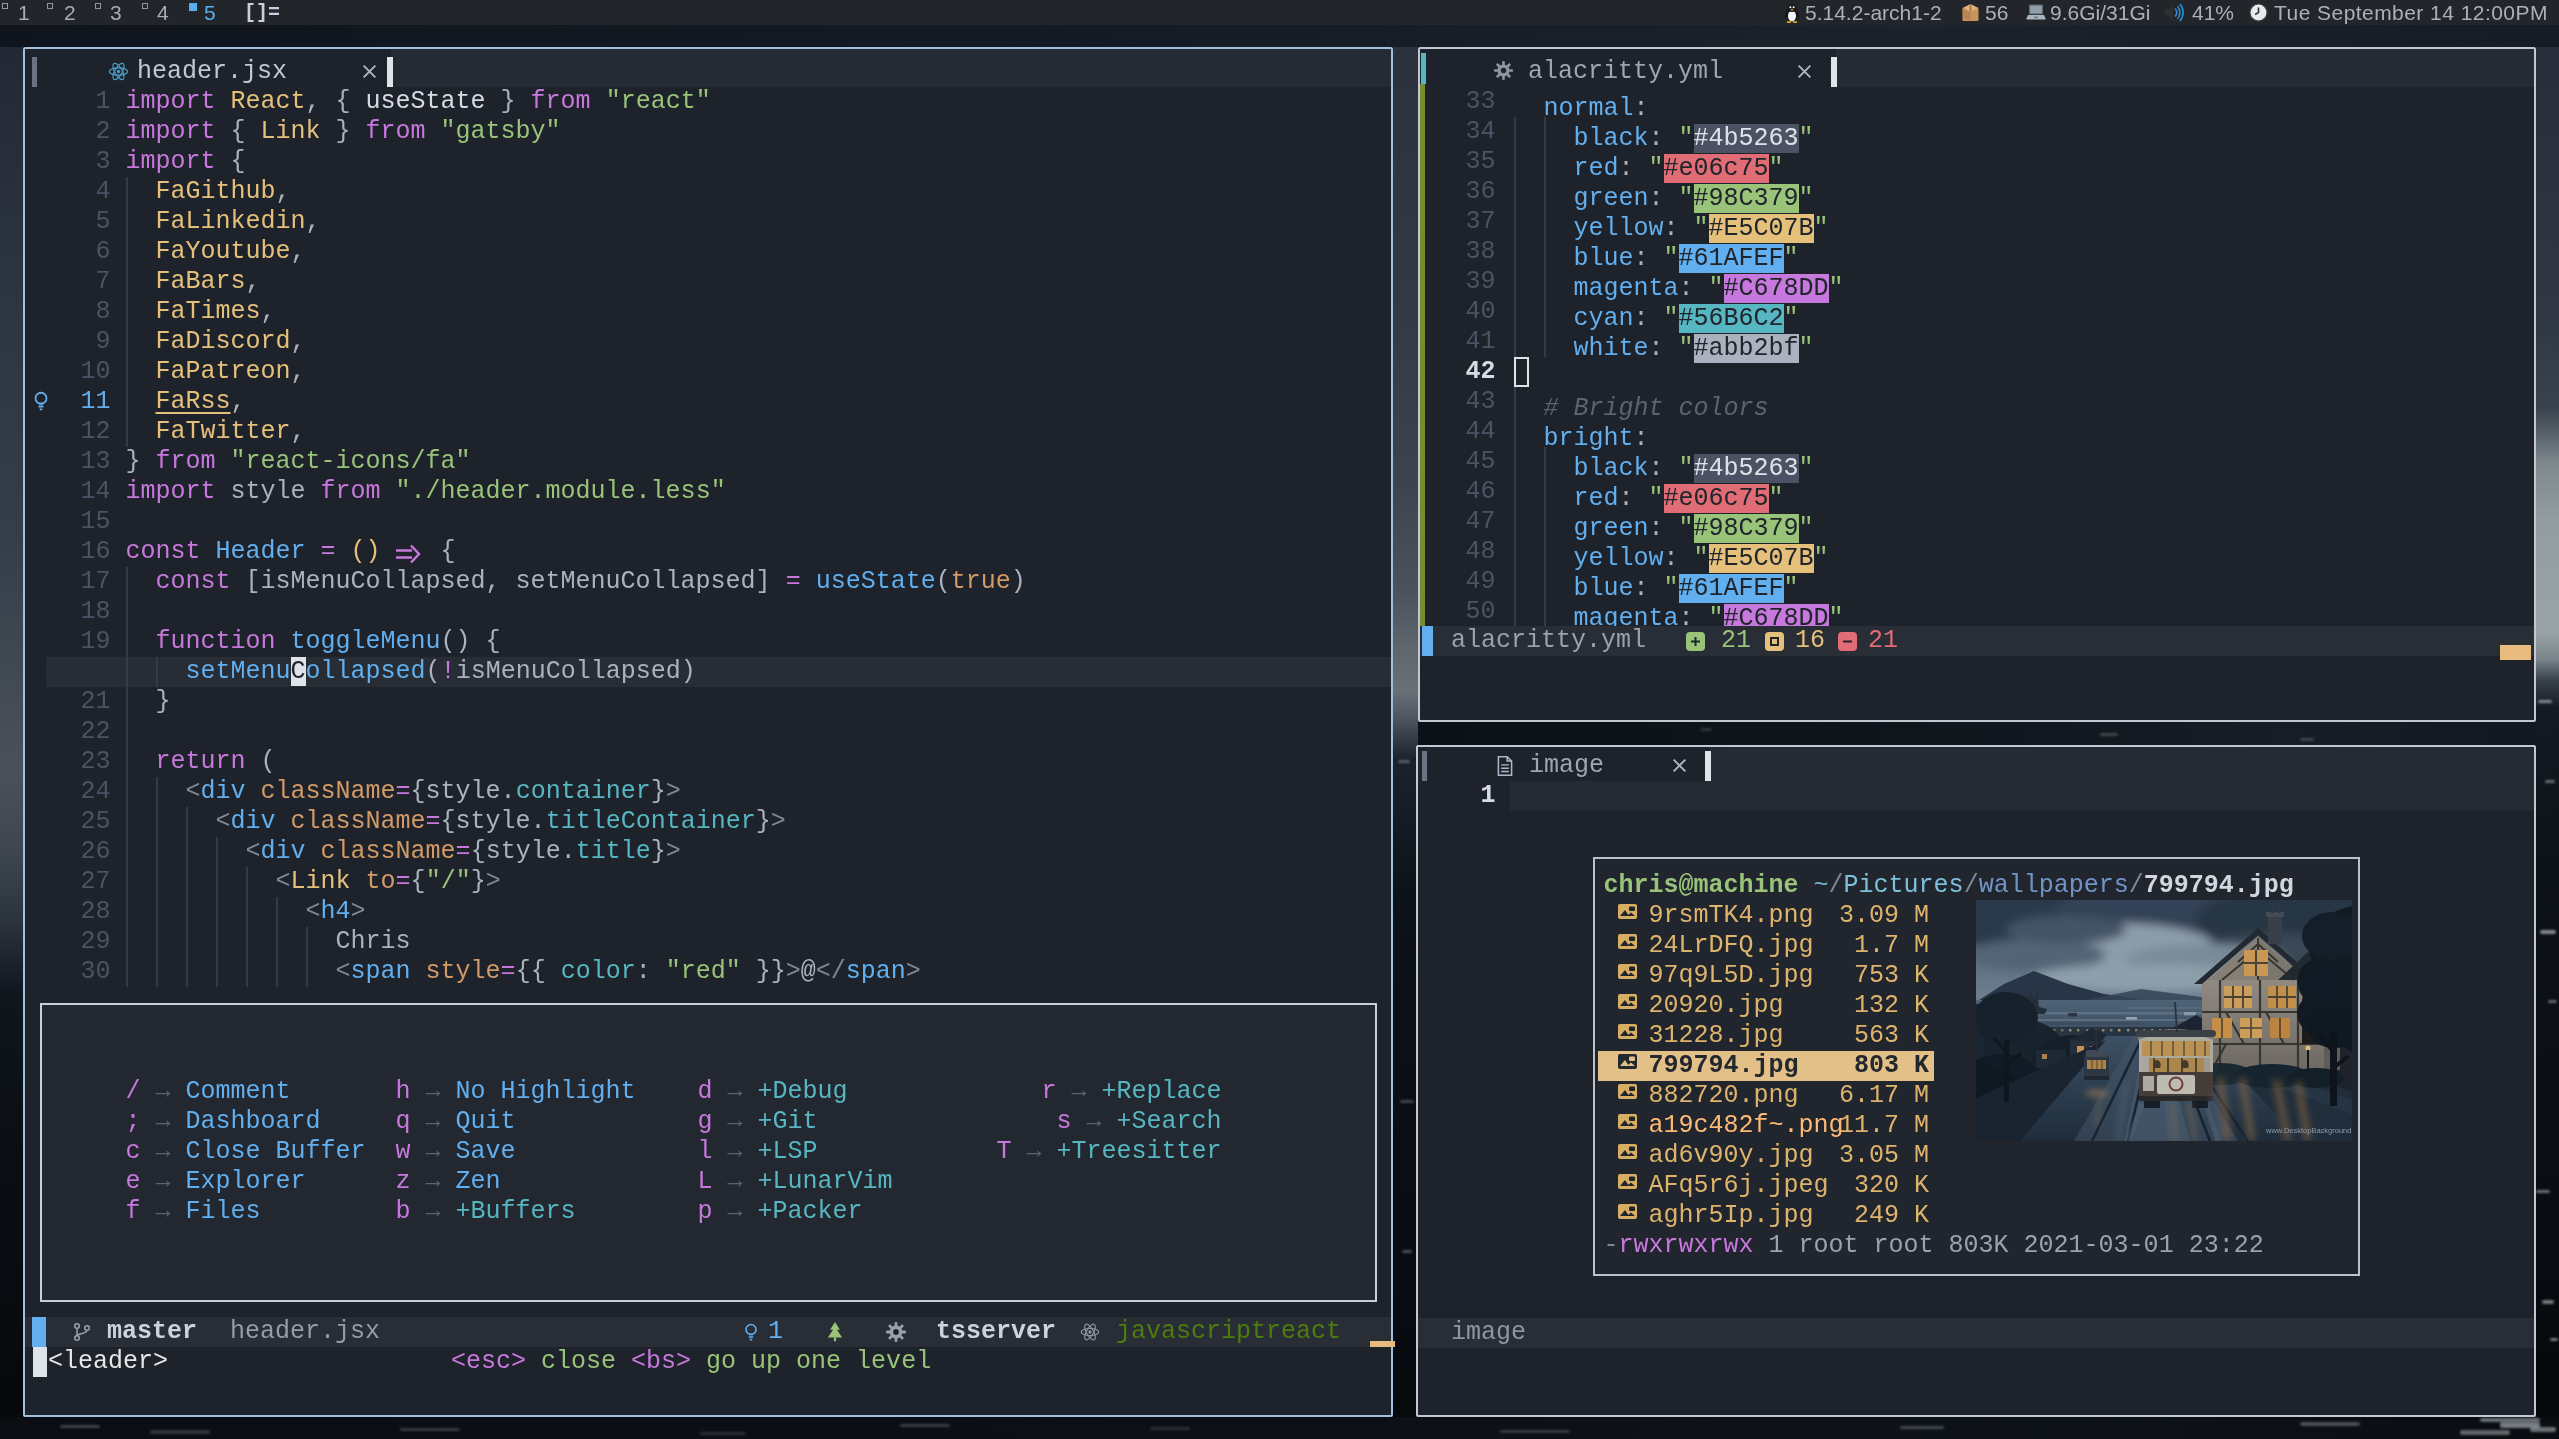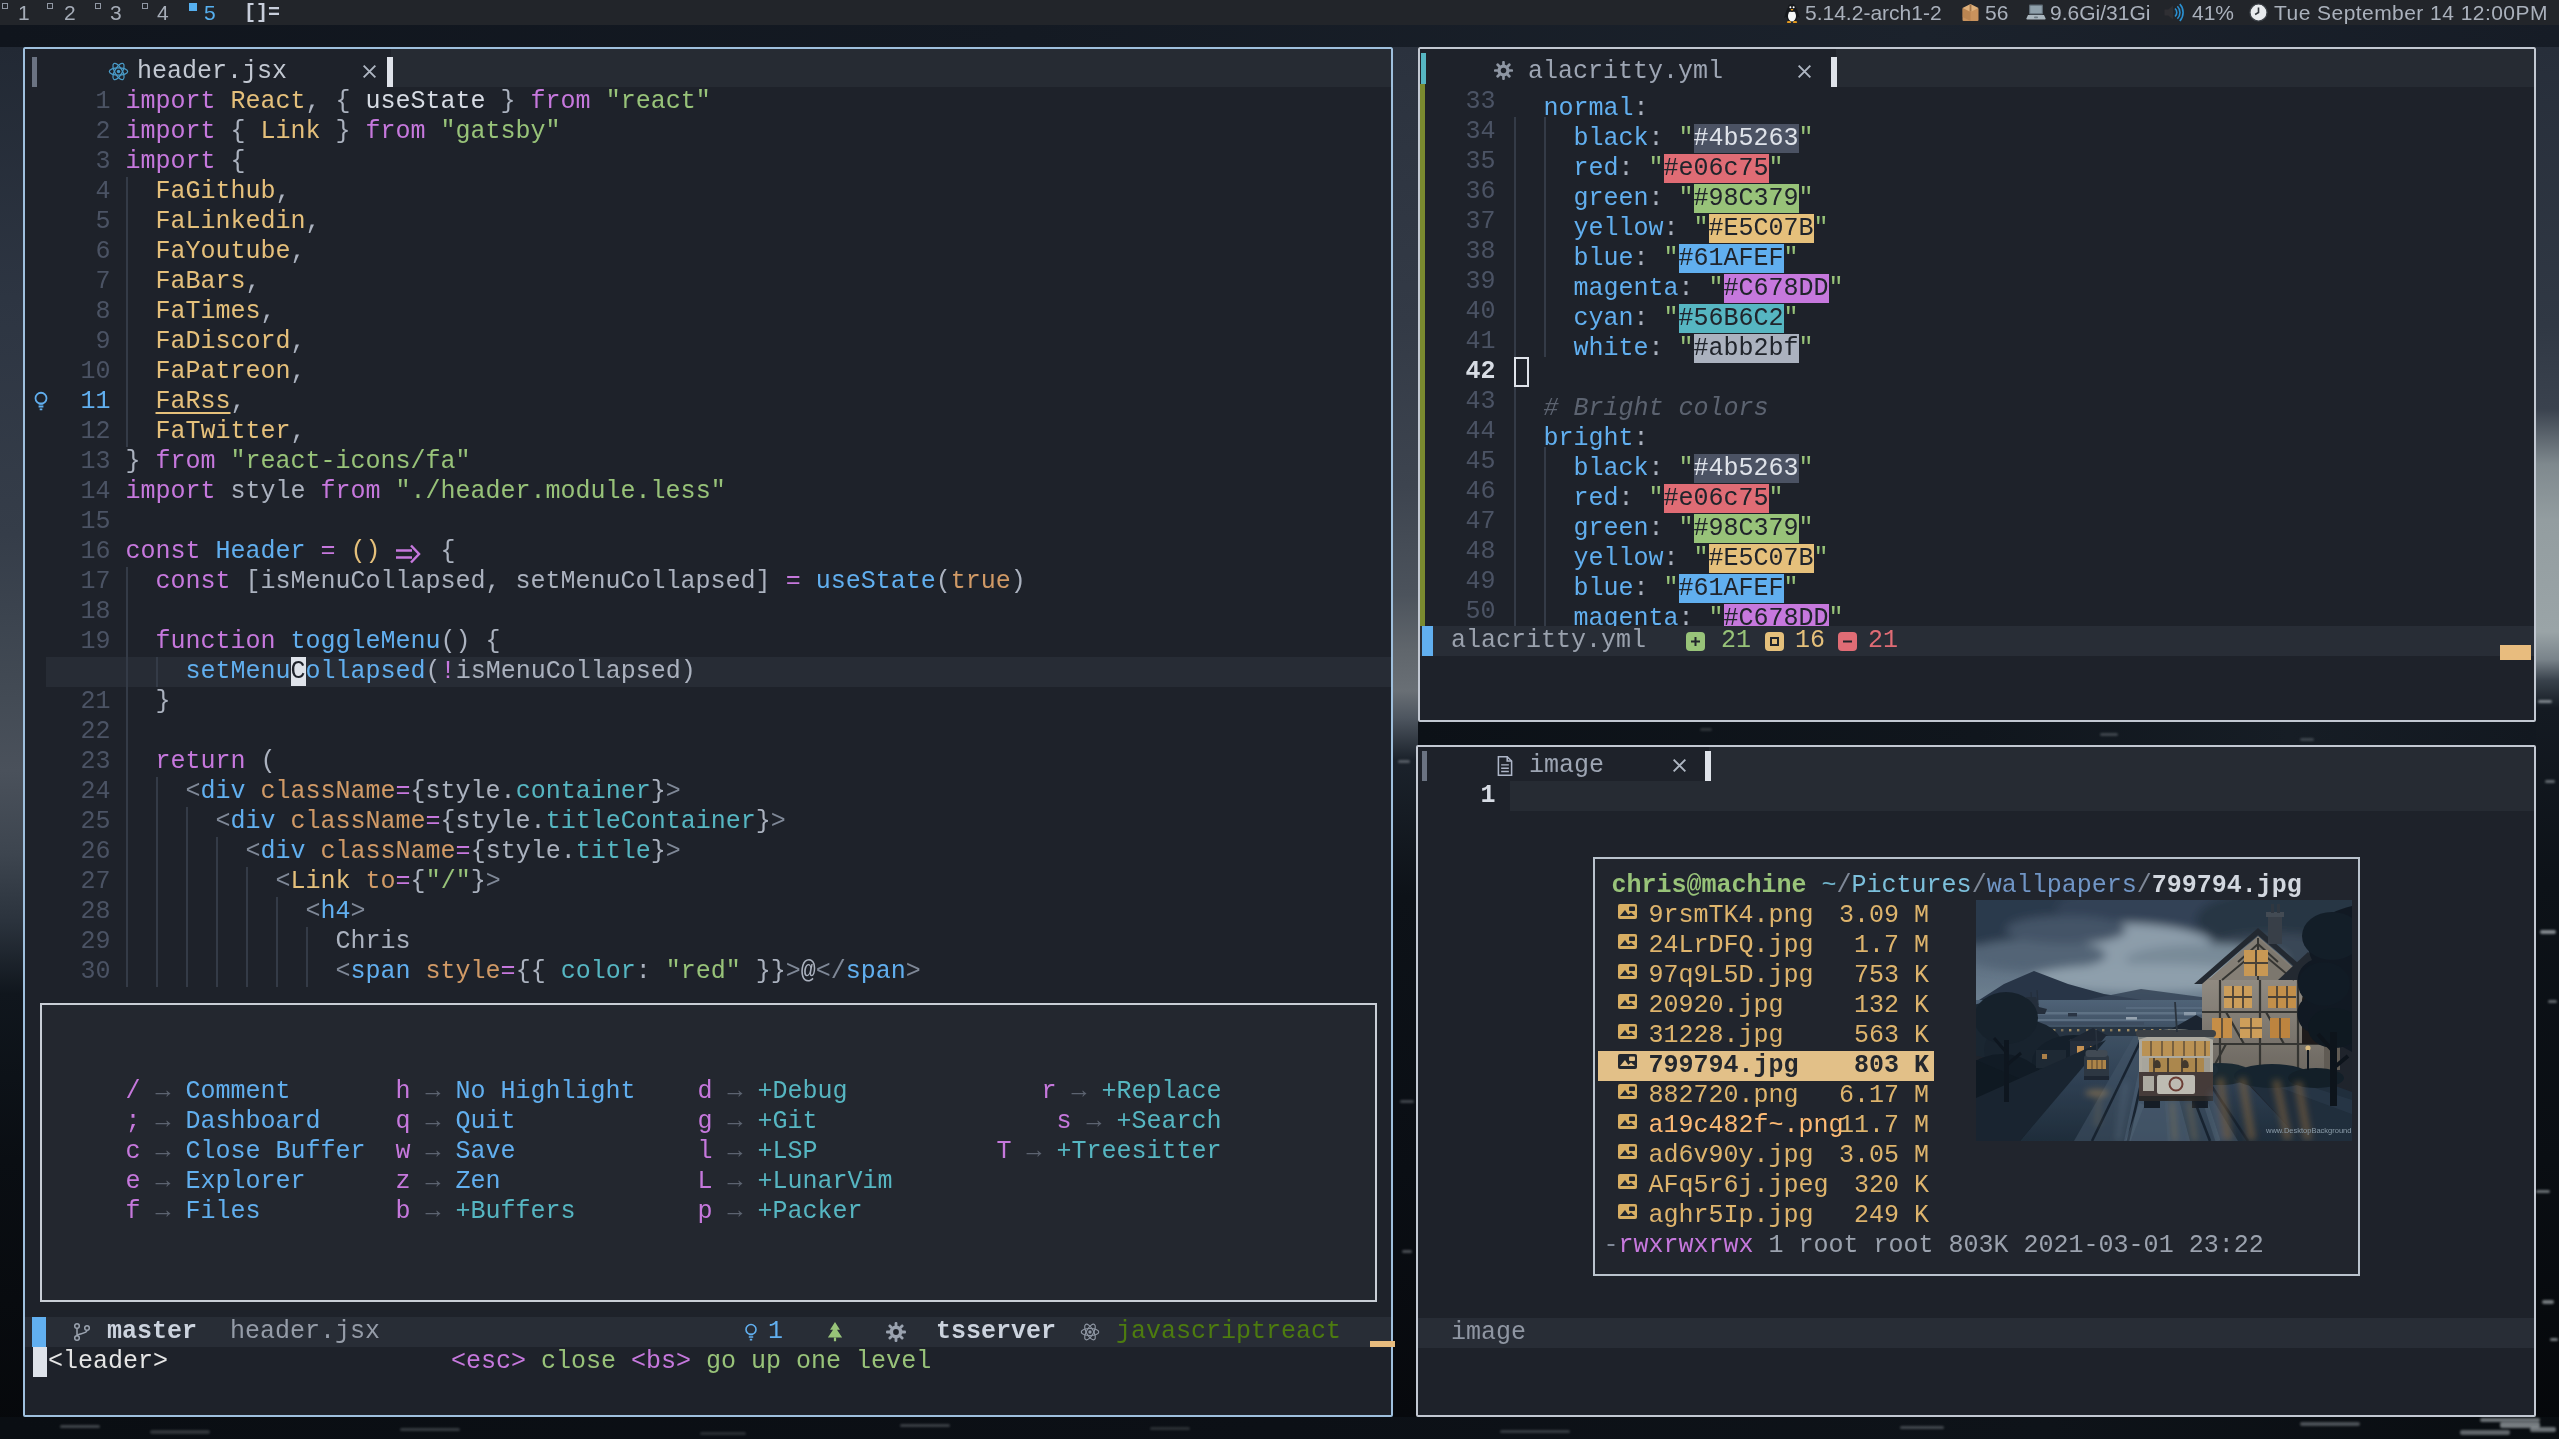--- a/index.html
+++ b/index.html
@@ -350,21 +350,21 @@
 <path d="M4.5 9h7 M4.5 12h7 M4.5 15h7" stroke="#aeb6c8" stroke-width="1.3"></path>
   </svg>
 <pre class="p" style="left:1529px;top:751px;color:#9da5b3">image</pre>
 <svg class="a" style="left:1671px;top:757px" width="17" height="17" viewBox="0 0 16 16">
 <path d="M2.5 2.5 L13.5 13.5 M13.5 2.5 L2.5 13.5" stroke="#aeb6c2" stroke-width="1.8"></path>
   </svg>
 <div class="a" style="left:1705px;top:751px;width:6px;height:30px;background:#dfe3ea"></div>
 <div class="a" style="left:1510px;top:781px;width:1024px;height:30px;background:#262b33"></div>
 <pre class="p" style="left:1420.5px;top:781px;width:75px;text-align:right"><span class="wh b">1</span></pre>
 <div class="a" style="left:1593px;top:857px;width:767px;height:419px;background:#21252d;border:2px solid #bac3cd"></div>
-<pre class="p" style="left:1603.5px;top:871px;margin-left:8px;"><span class="gr"><span class="b">chris@machine</span></span> <span style="color:#6fb3c9">~</span><span class="an">/</span><span style="color:#7cc0dc">Pictures</span><span class="an">/</span><span style="color:#7095c5">wallpapers</span><span class="an">/</span><span style="color:#d2d7df" class="b">799794.jpg</span></pre>
+<pre class="p" style="left:1603.5px;top:871px;"><span class="gr"><span class="b">chris@machine</span></span> <span style="color:#6fb3c9">~</span><span class="an">/</span><span style="color:#7cc0dc">Pictures</span><span class="an">/</span><span style="color:#7095c5">wallpapers</span><span class="an">/</span><span style="color:#d2d7df" class="b">799794.jpg</span></pre>
 <div class="a" style="left:1598px;top:1051px;width:336px;height:30px;background:#e2c088"></div>
 <pre class="p" style="left:1648.5px;top:901px;"><span style="color:#deb46c">9rsmTK4.png</span>
 <span style="color:#deb46c">24LrDFQ.jpg</span>
 <span style="color:#deb46c">97q9L5D.jpg</span>
 <span style="color:#deb46c">20920.jpg</span>
 <span style="color:#deb46c">31228.jpg</span>
 <span style="color:#23272e" class="b">799794.jpg</span>
 <span style="color:#deb46c">882720.png</span>
 <span style="color:#fdba74">a19c482f~.png</span>
 <span style="color:#deb46c">ad6v90y.jpg</span>

